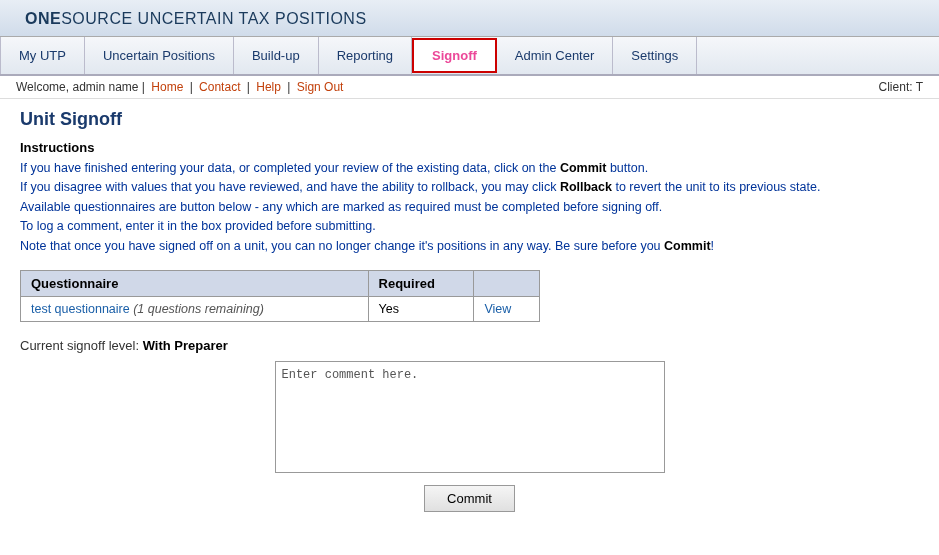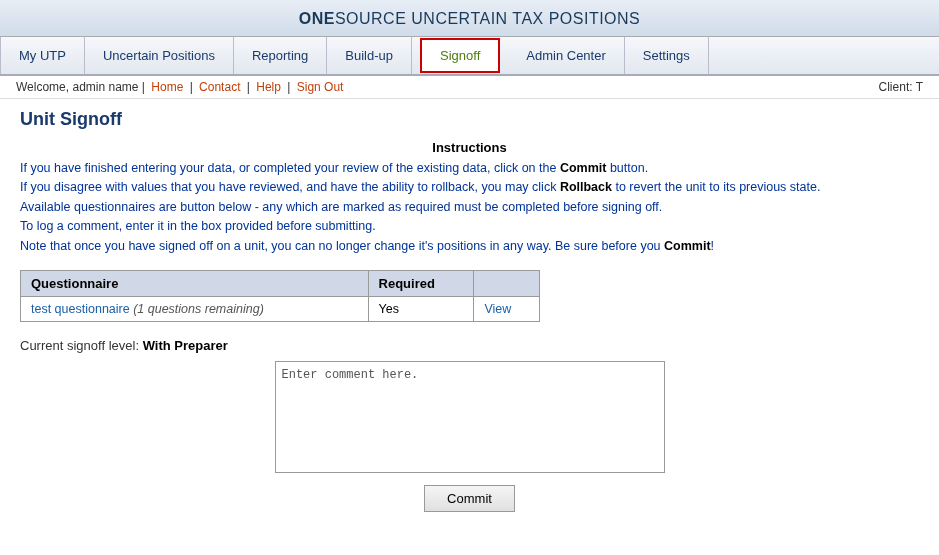--- a/index.html
+++ b/index.html
@@ -1,23 +1,22 @@
 <!DOCTYPE html>
 <html><head>
   <meta charset="utf-8">
   <style>
     * { margin: 0; padding: 0; box-sizing: border-box; }
     body { font-family: Arial, sans-serif; font-size: 13px; background: #fff; width: 939px; min-height: 555px; }
 
     
     #app-header {
       background: linear-gradient(to bottom, #e8eef5, #d0dcea);
-      padding: 10px 16px 8px 16px;
+      padding: 10px 16px 8px 25px;
       border-bottom: 1px solid #aaa;
-      text-align: center;
     }
     #app-title { font-size: 16px; color: #1a3a5c; letter-spacing: 0.5px; }
     #app-title span.one { font-weight: 900; }
     #app-title span.rest { font-weight: 400; }
 
     
     #nav-bar {
       background: linear-gradient(to bottom, #f5f7fa, #e2e8f0);
       border-bottom: 2px solid #aab;
       display: flex;
@@ -31,23 +30,23 @@
       color: #1a3a6c;
       display: flex;
       align-items: center;
       white-space: nowrap;
       font-weight: 500;
     }
     .nav-item:first-child { border-left: 1px solid #bbc; }
     .nav-item.active {
       border: 2px solid #cc0000;
       background: #fff;
-      color: #4d7c0f;
-      font-weight: 400;
-      margin: 1px 8px;
+      color: #ec4899;
+      font-weight: 700;
+      margin: 1px 0;
     }
 
     
     #sub-header {
       padding: 4px 16px;
       background: #fff;
       border-bottom: 1px solid #ddd;
       font-size: 12px;
       color: #333;
       display: flex;
@@ -58,21 +57,21 @@
     #sub-header .welcome { color: #333; }
     #sub-header .client { color: #333; }
 
     
     #main-content { padding: 10px 20px 20px 20px; }
 
     #page-title { font-size: 18px; color: #1a3a6c; font-weight: bold; margin-bottom: 10px; }
 
     
     .instructions-section { margin-bottom: 14px; }
-    .instructions-heading { font-weight: bold; font-size: 13px; color: #000; margin-bottom: 4px; text-align: center; }
+    .instructions-heading { font-weight: bold; font-size: 13px; color: #000; margin-bottom: 4px; }
     .instructions-text { color: #003399; font-size: 12.5px; line-height: 1.55; }
     .instructions-text b { color: #000; }
 
     
     .questionnaire-table {
       border-collapse: collapse;
       width: 520px;
       margin: 12px 0 16px 0;
     }
     .questionnaire-table th {
@@ -139,22 +138,22 @@
 <div id="app-header">
   <div id="app-title">
     <span class="one">ONE</span><span class="rest">SOURCE UNCERTAIN TAX POSITIONS</span>
   </div>
 </div>
 
 <div id="nav-bar">
 
 <div class="nav-item">My UTP</div>
     <div class="nav-item">Uncertain Positions</div>
+    <div class="nav-item">Build-up</div>
     <div class="nav-item">Reporting</div>
-    <div class="nav-item">Build-up</div>
     <div class="nav-item active">Signoff</div>
     <div class="nav-item">Admin Center</div>
     <div class="nav-item">Settings</div>
   </div>
 
 <div id="sub-header">
   <div>
     <span class="welcome">Welcome, admin name</span>
     <span> | </span>
     <a href="#">Home</a> |

